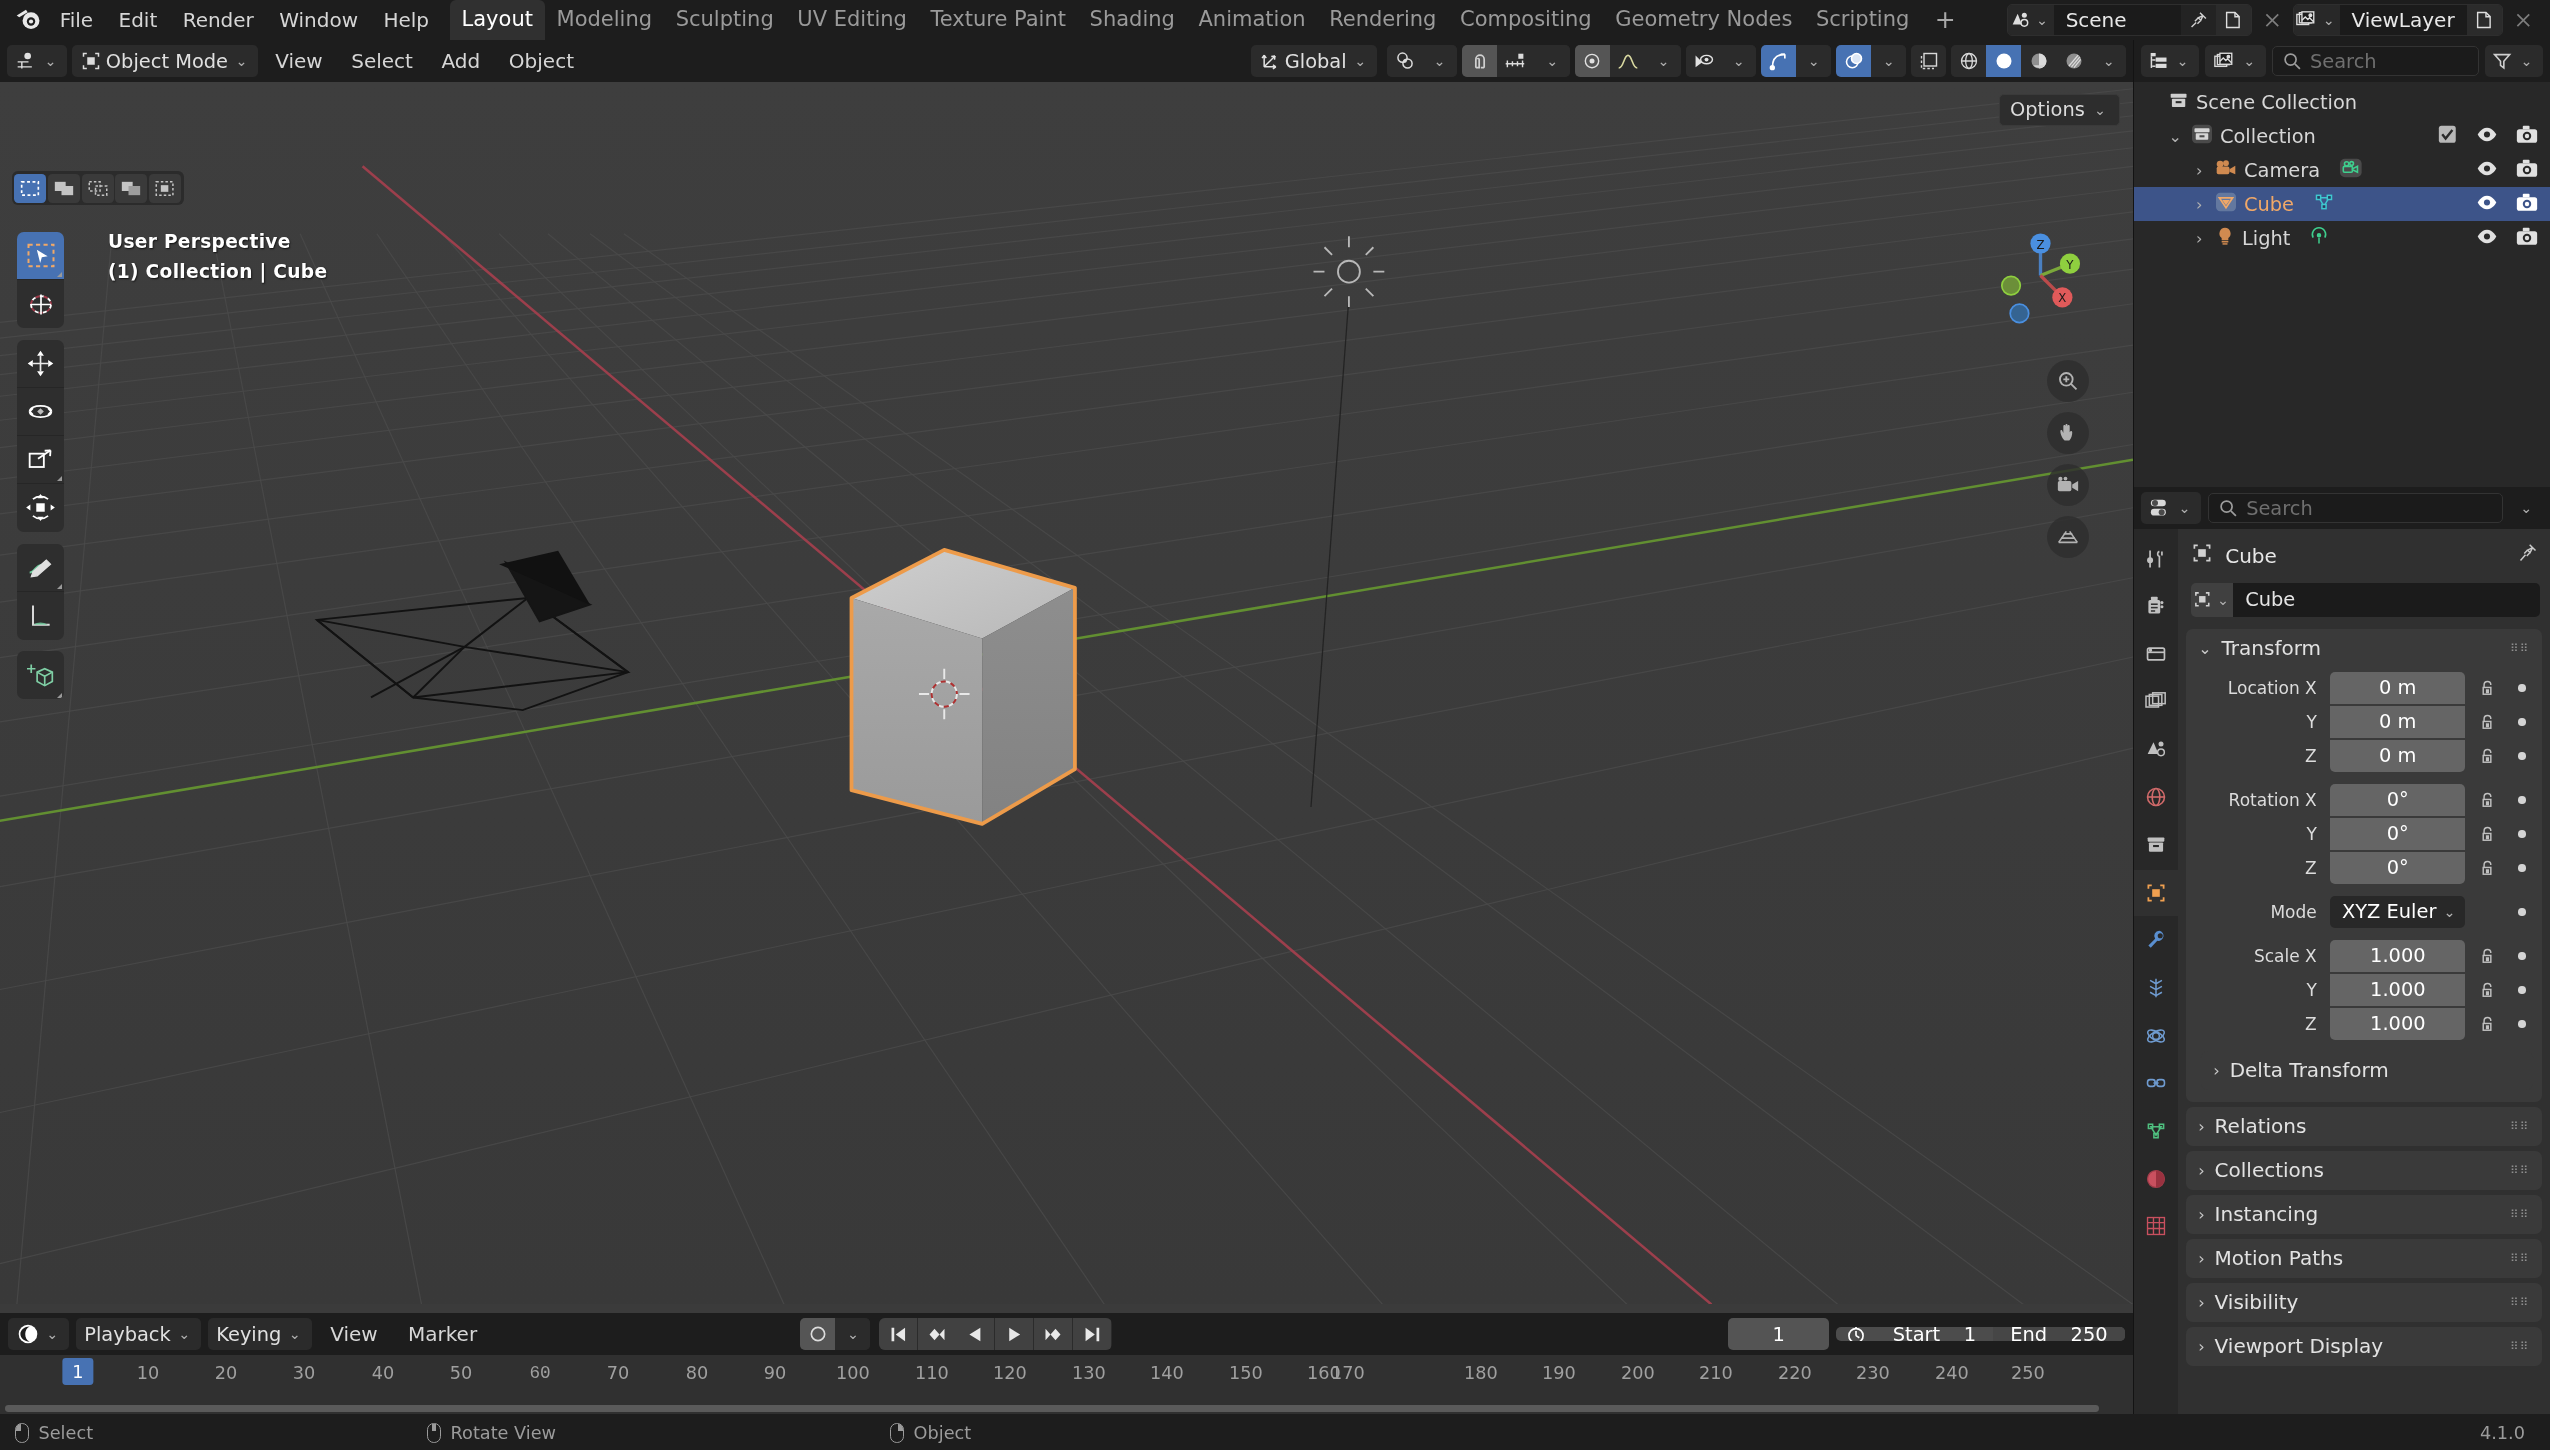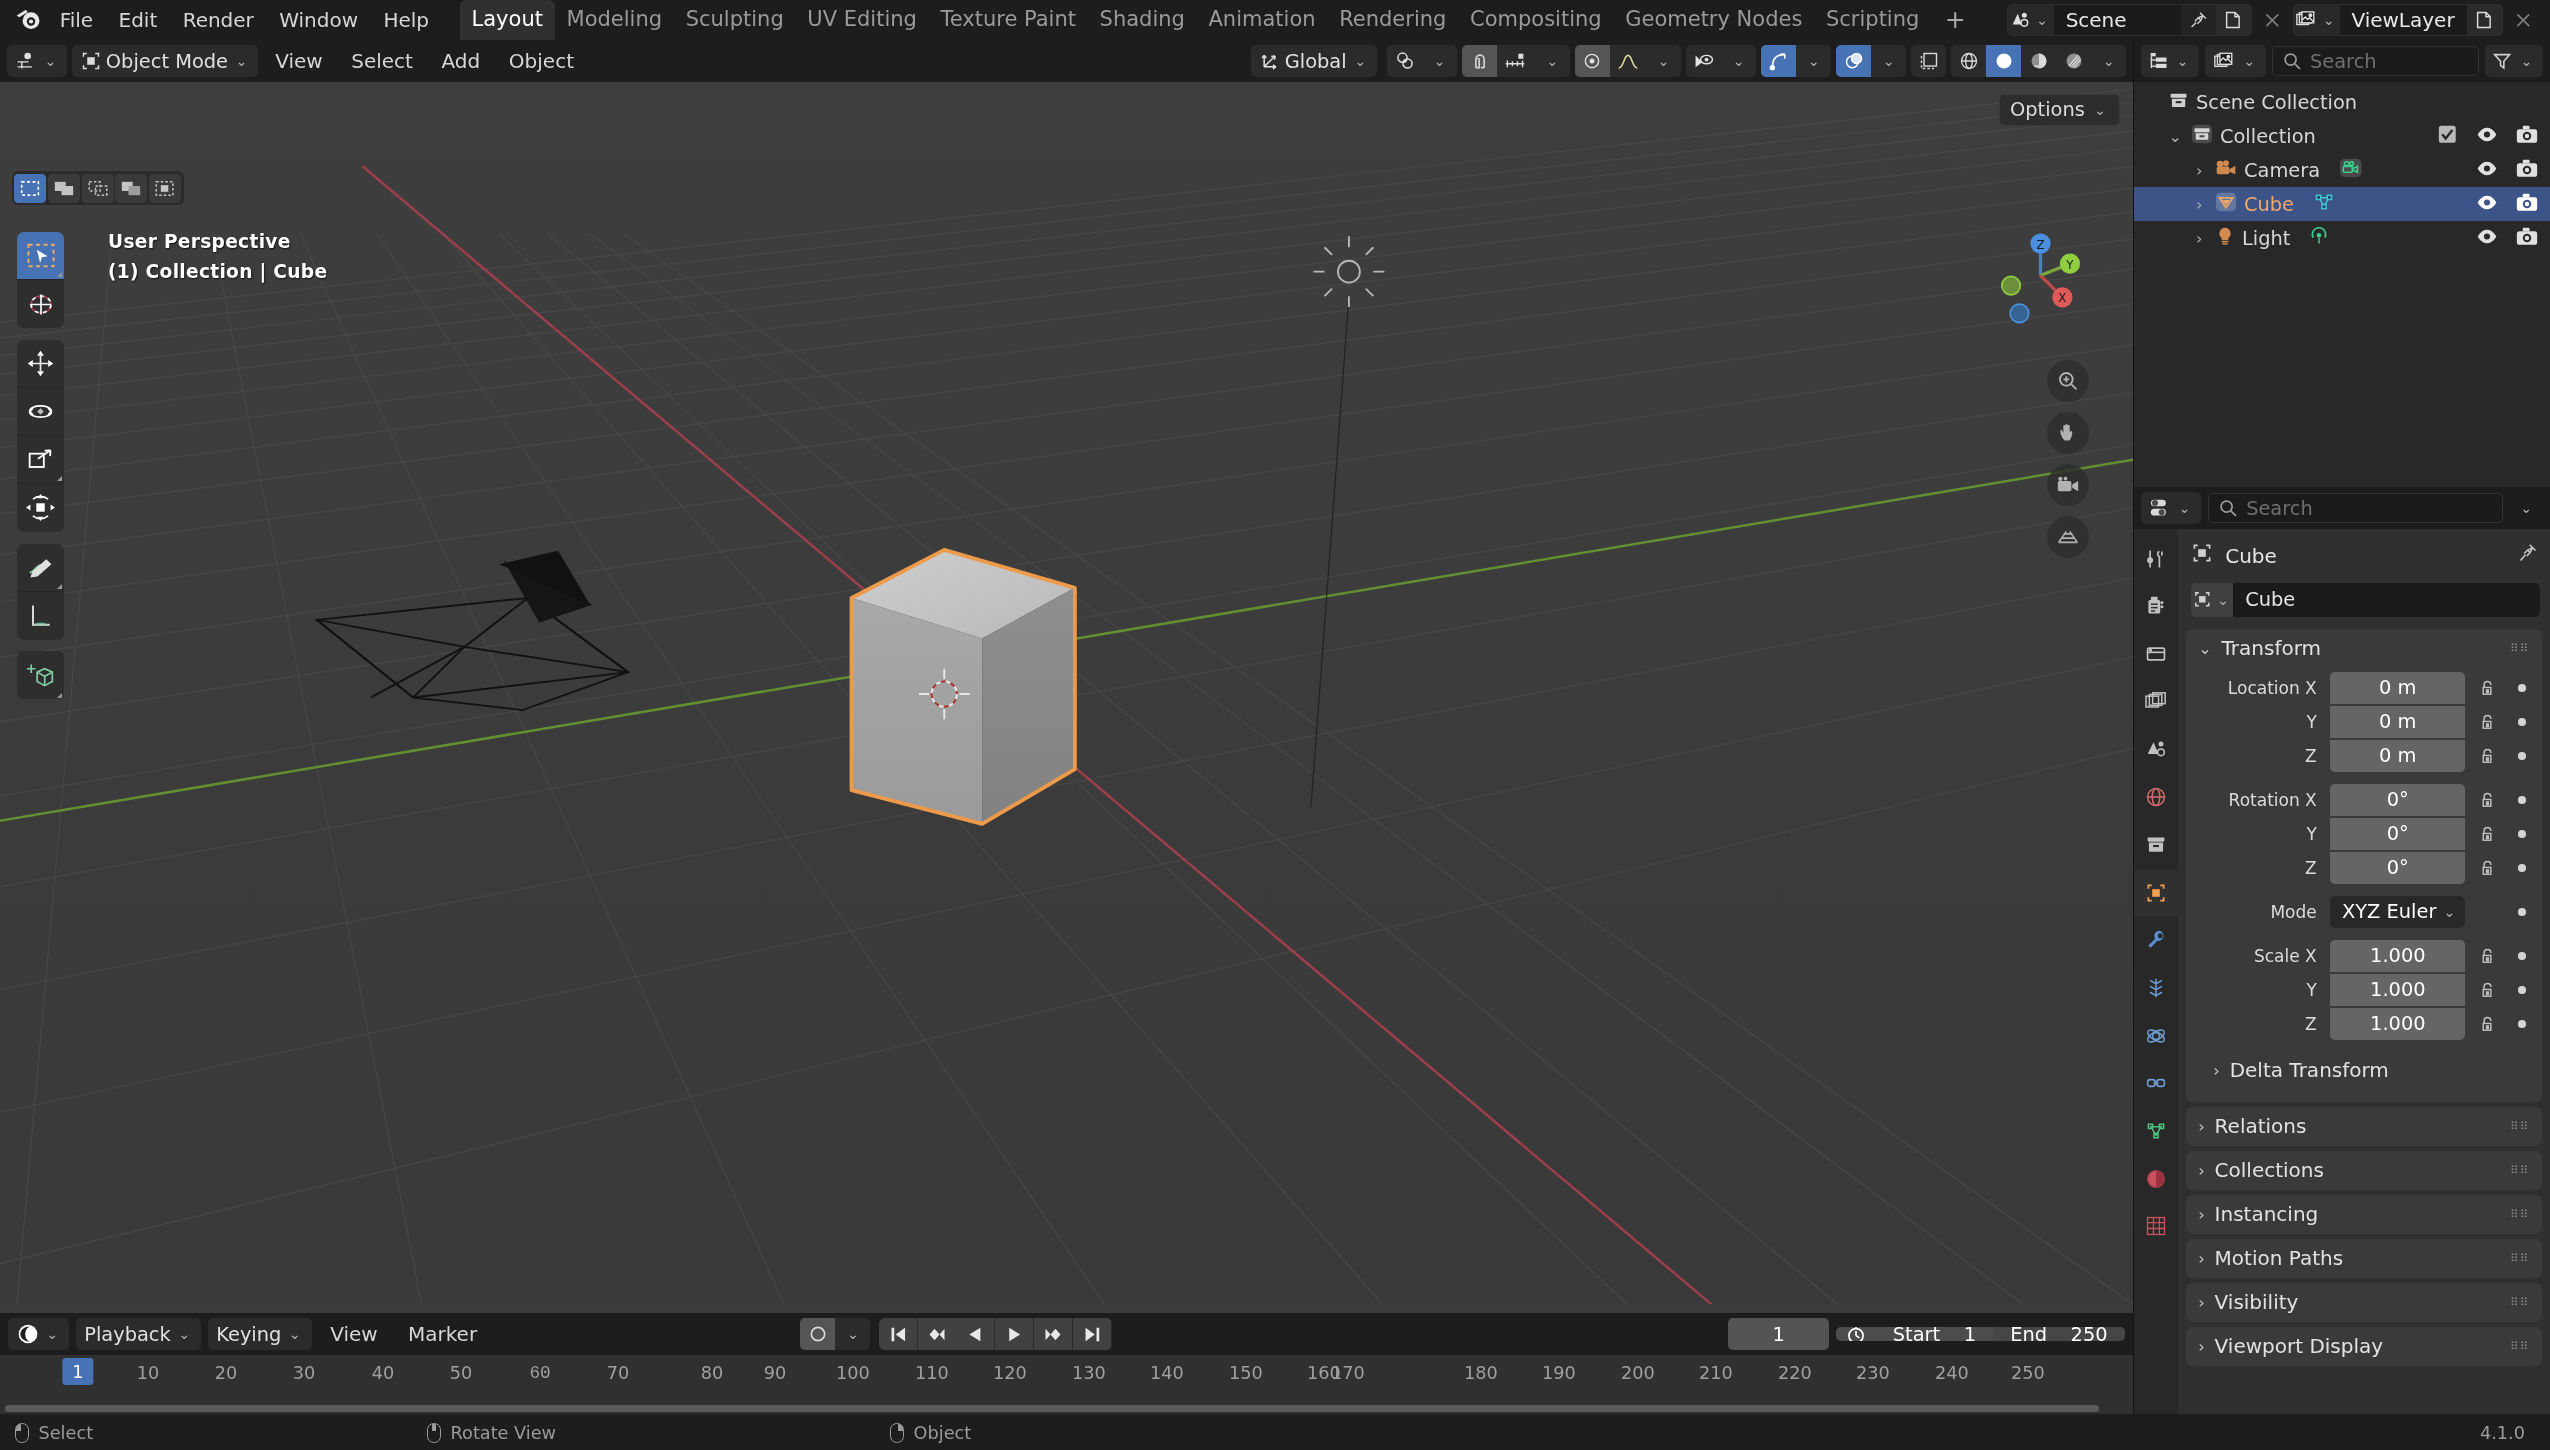--- a/index.html
+++ b/index.html
@@ -17,21 +17,21 @@
   
   .topbar {
     height: 40px; background: #1d1d1d; display: flex; align-items: center;
     padding: 0 5px; flex: 0 0 40px; position: relative;
   }
   .blender-logo { width: 37px; height: 30px; display: flex; align-items: center; justify-content: center; margin-left: 5px; }
   .menu-item {
     padding: 4.2px 12.7px; font-size: 20px; color: #d6d6d6; cursor: default;
     border-radius: 3.4px; line-height: 1.1; white-space: nowrap;
   }
-  .wsp-tabs { display: flex; align-items: center; margin-left: 18px; height: 100%; }
+  .wsp-tabs { display: flex; align-items: center; margin-left: 8px; height: 100%; }
   .wsp-tab {
     padding: 10px 11.8px; font-size: 21px; color: #9a9a9a; white-space: nowrap;
     line-height: 1.1; align-self: stretch; display: flex; align-items: center;
   }
   .wsp-tab.active { background: #303030; color: #ffffff; border-radius: 5.9px 5.9px 0 0; }
   .wsp-add { padding: 8.4px 13.5px; font-size: 25px; color: #a8a8a8; line-height: 0.8; }
   .topbar-right { margin-left: auto; display: flex; align-items: center; gap: 3.4px; padding-right: 5px; }
 
   .datablock {
     display: flex; align-items: center; height: 32px; background: #232323;
@@ -867,21 +867,21 @@
 
         <div class="tl-ruler">
           <div class="tl-playhead" style="left:78px;">1</div>
           <div class="tl-tick" style="left:148px;">10</div>
           <div class="tl-tick" style="left:226px;">20</div>
           <div class="tl-tick" style="left:304px;">30</div>
           <div class="tl-tick" style="left:383px;">40</div>
           <div class="tl-tick" style="left:461px;">50</div>
           <div class="tl-tick" style="left:540px;font-family:Liberation Mono, monospace;">60</div>
           <div class="tl-tick" style="left:618px;">70</div>
-          <div class="tl-tick" style="left:697px;margin-left:15px;">80</div>
+          <div class="tl-tick" style="left:697px;">80</div>
           <div class="tl-tick" style="left:775px;">90</div>
           <div class="tl-tick" style="left:853px;">100</div>
           <div class="tl-tick" style="left:932px;">110</div>
           <div class="tl-tick" style="left:1010px;">120</div>
           <div class="tl-tick" style="left:1089px;">130</div>
           <div class="tl-tick" style="left:1167px;">140</div>
           <div class="tl-tick" style="left:1246px;">150</div>
           <div class="tl-tick" style="left:1324px;">160</div>
           <div class="tl-tick" style="left:1348px;">170</div>
           <div class="tl-tick" style="left:1481px;">180</div>

